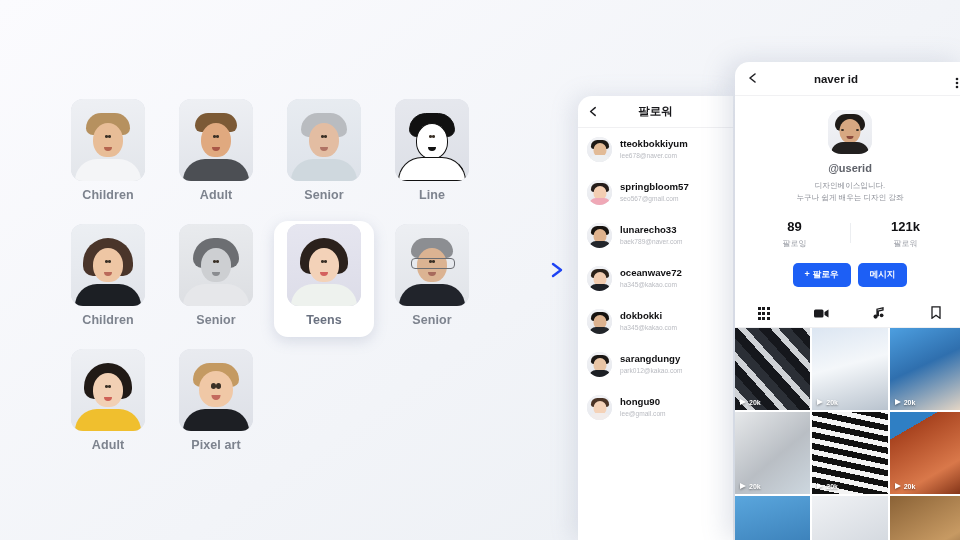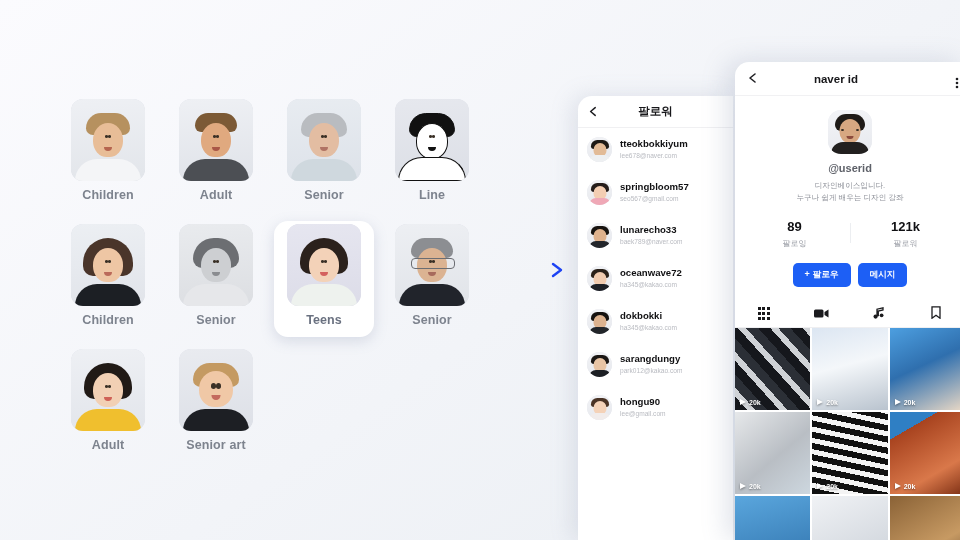--- a/index.html
+++ b/index.html
@@ -308,21 +308,21 @@
     <div class="hair" style="top:14px;width:46px;height:24px;background:#c49a62;
          border-radius:23px 23px 10px 10px;"></div>
     <div class="head" style="top:22px;width:34px;height:36px;background:#f0c8a6;"></div>
     <div class="eye" style="left:32px;top:34px;width:5px;height:5.5px;"></div>
     <div class="eye" style="right:32px;top:34px;width:5px;height:5.5px;"></div>
     <div class="mouth" style="top:46px;width:9px;height:5px;background:#c46a5e;"></div>
 
     <div class="body" style="width:66px;height:22px;background:#1d1f24;"></div>
   </div>
       </div>
-     <div class="cap">Senior art</div>
+     <div class="cap">Pixel art</div>
     </div>
   </div>
 
 <div id="arrow">
   <svg width="88" height="16" viewBox="0 0 88 16">
     <defs>
       <linearGradient id="ag" x1="0" y1="0" x2="1" y2="0">
         <stop offset="0" stop-color="#8a8f99"></stop>
         <stop offset="1" stop-color="#1d43f5"></stop>
       </linearGradient>

